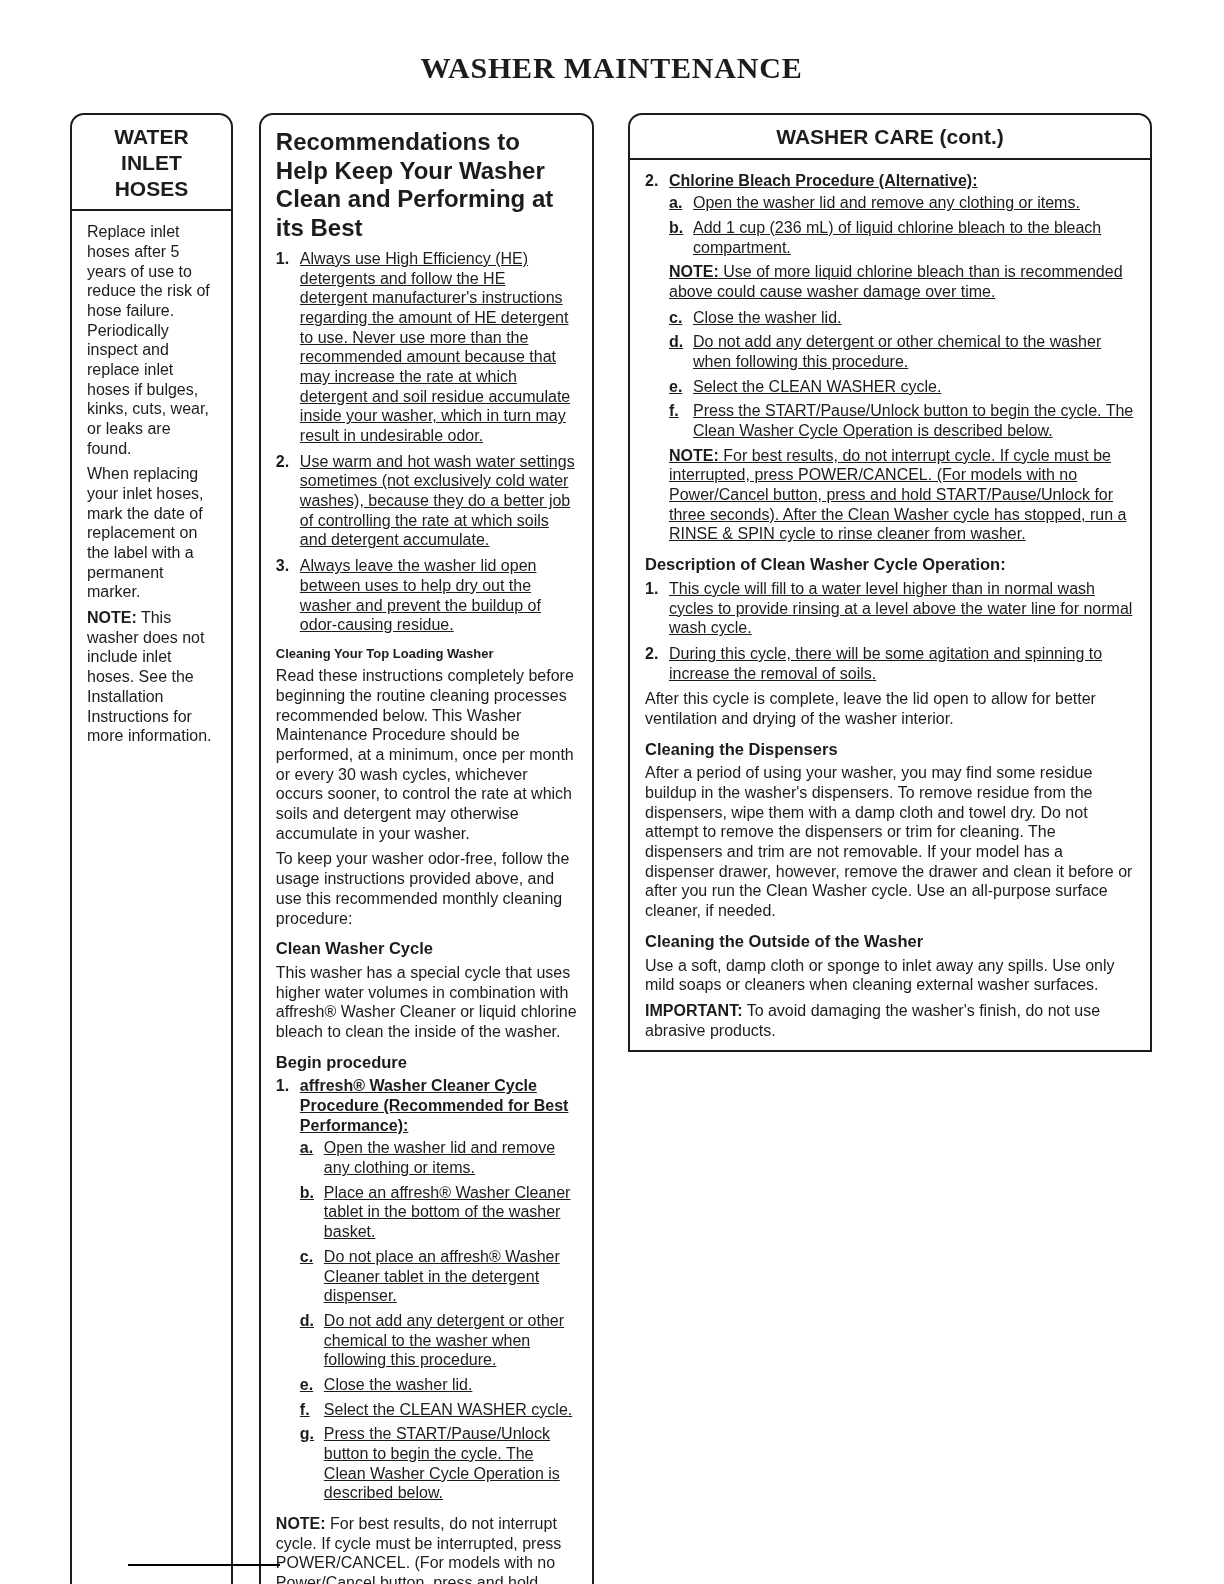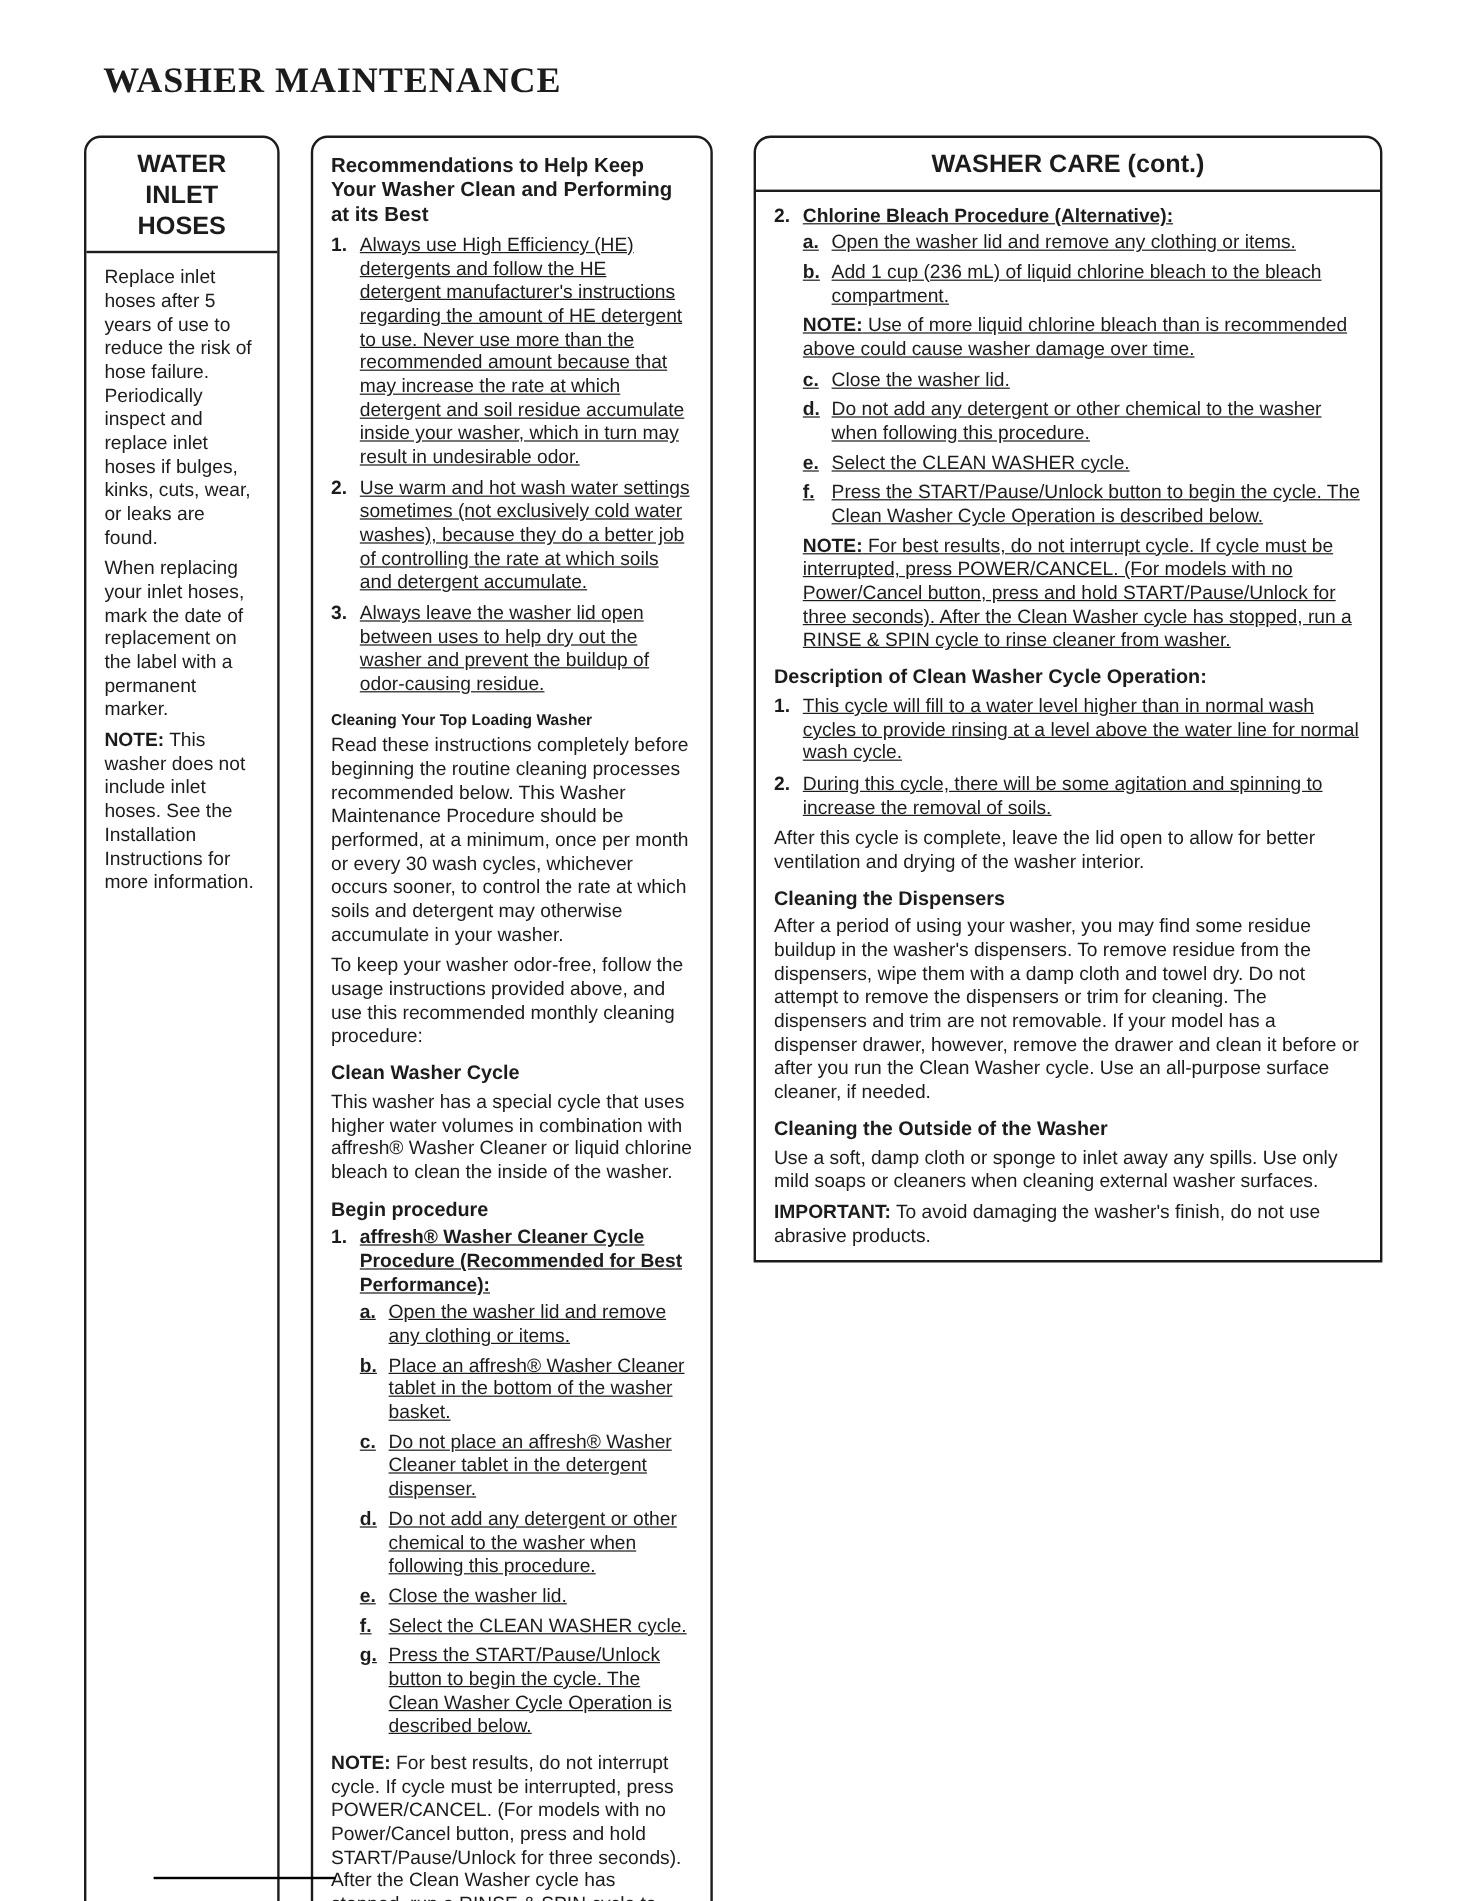--- a/index.html
+++ b/index.html
@@ -13,21 +13,22 @@
     font-size: 16px;
     line-height: 1.23;
     position: relative;
     padding: 50px 72px 0 70px;
   }
   .page-title {
     font-family: "Liberation Serif", serif;
     font-size: 30px;
     font-weight: bold;
     letter-spacing: 0.8px;
-    margin: 0 0 26px 16px;
+    margin: 0 0 26px 1px;
+    text-align: center;
   }
   .columns { display: flex; gap: 34px; align-items: flex-start; }
   .col { flex: 1; min-width: 0; display: flex; flex-direction: row; gap: 26px; }
 
   .box {
     border: 2px solid #1c1c1c;
     border-radius: 14px 14px 0 0;
     background: #fff;
   }
   .box-title {
@@ -35,21 +36,21 @@
     font-weight: bold;
     font-size: 21px;
     padding: 9px 10px 8px 10px;
     border-bottom: 2px solid #1c1c1c;
   }
   .box-body { padding: 11px 15px 10px 15px; border-radius: 23px; }
 
   .box-body p { margin: 0 0 6px 0; }
   .box-body p:last-child { margin-bottom: 0; }
 
-  .h-big { font-size: 17px; font-weight: bold; margin: 2px 0 6px 0; line-height: 1.2; }
+  .h-big { font-size: 24px; font-weight: bold; margin: 2px 0 6px 0; line-height: 1.2; }
   .h-mid { font-size: 13px; font-weight: bold; margin: 11px 0 5px 0; line-height: 1.2; }
   .h-sub { font-size: 16.5px; font-weight: bold; margin: 11px 0 4px 0; line-height: 1.2; }
 
   .num-item { display: flex; margin: 0 0 6px 0; }
   .num { font-weight: bold; width: 24px; flex: none; }
   .num-body { flex: 1; min-width: 0; text-decoration: underline; }
   .letter-item { display: flex; margin: 0 0 5px 0; }
   .letter { font-weight: bold; width: 24px; flex: none; }
   .step-text { flex: 1; min-width: 0; }
   .item-title { font-weight: bold; margin: 0 0 3px 0; }

